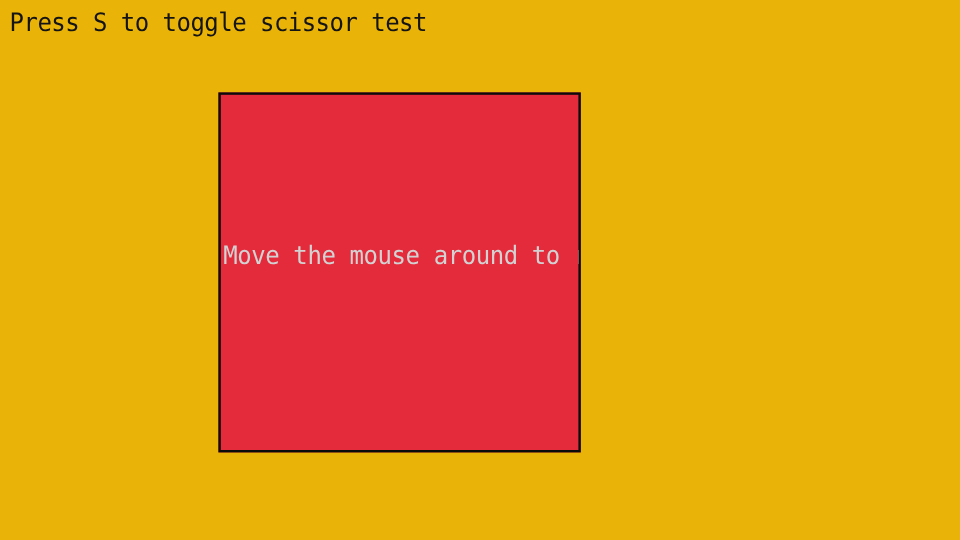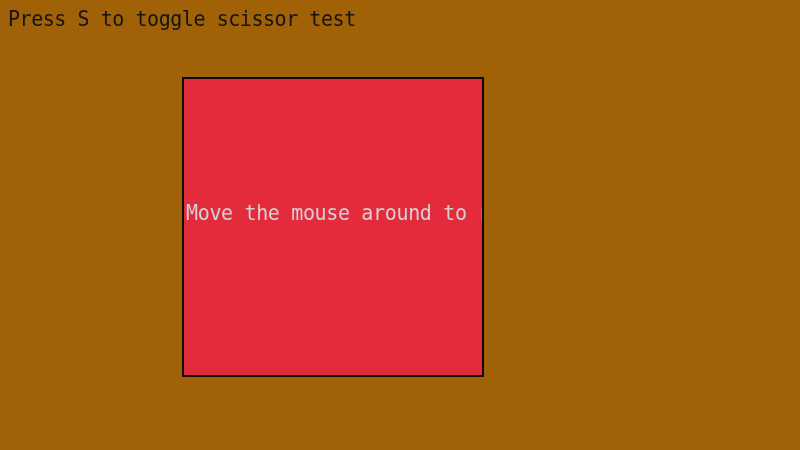--- a/index.html
+++ b/index.html
@@ -13,21 +13,21 @@
     height: 450px;
     overflow: hidden;
     font-family: "DejaVu Sans Mono", monospace;
     -webkit-font-smoothing: none;
   }
 
   #app-canvas {
     position: relative;
     width: 800px;
     height: 450px;
-    background: #a16207;
+    background: #eab308;
   }
 
   
   #hint-text {
     position: absolute;
     left: 8px;
     top: 6px;
     font-family: "DejaVu Sans Mono", "Liberation Mono", monospace;
     font-size: 20px;
     line-height: 24px;

